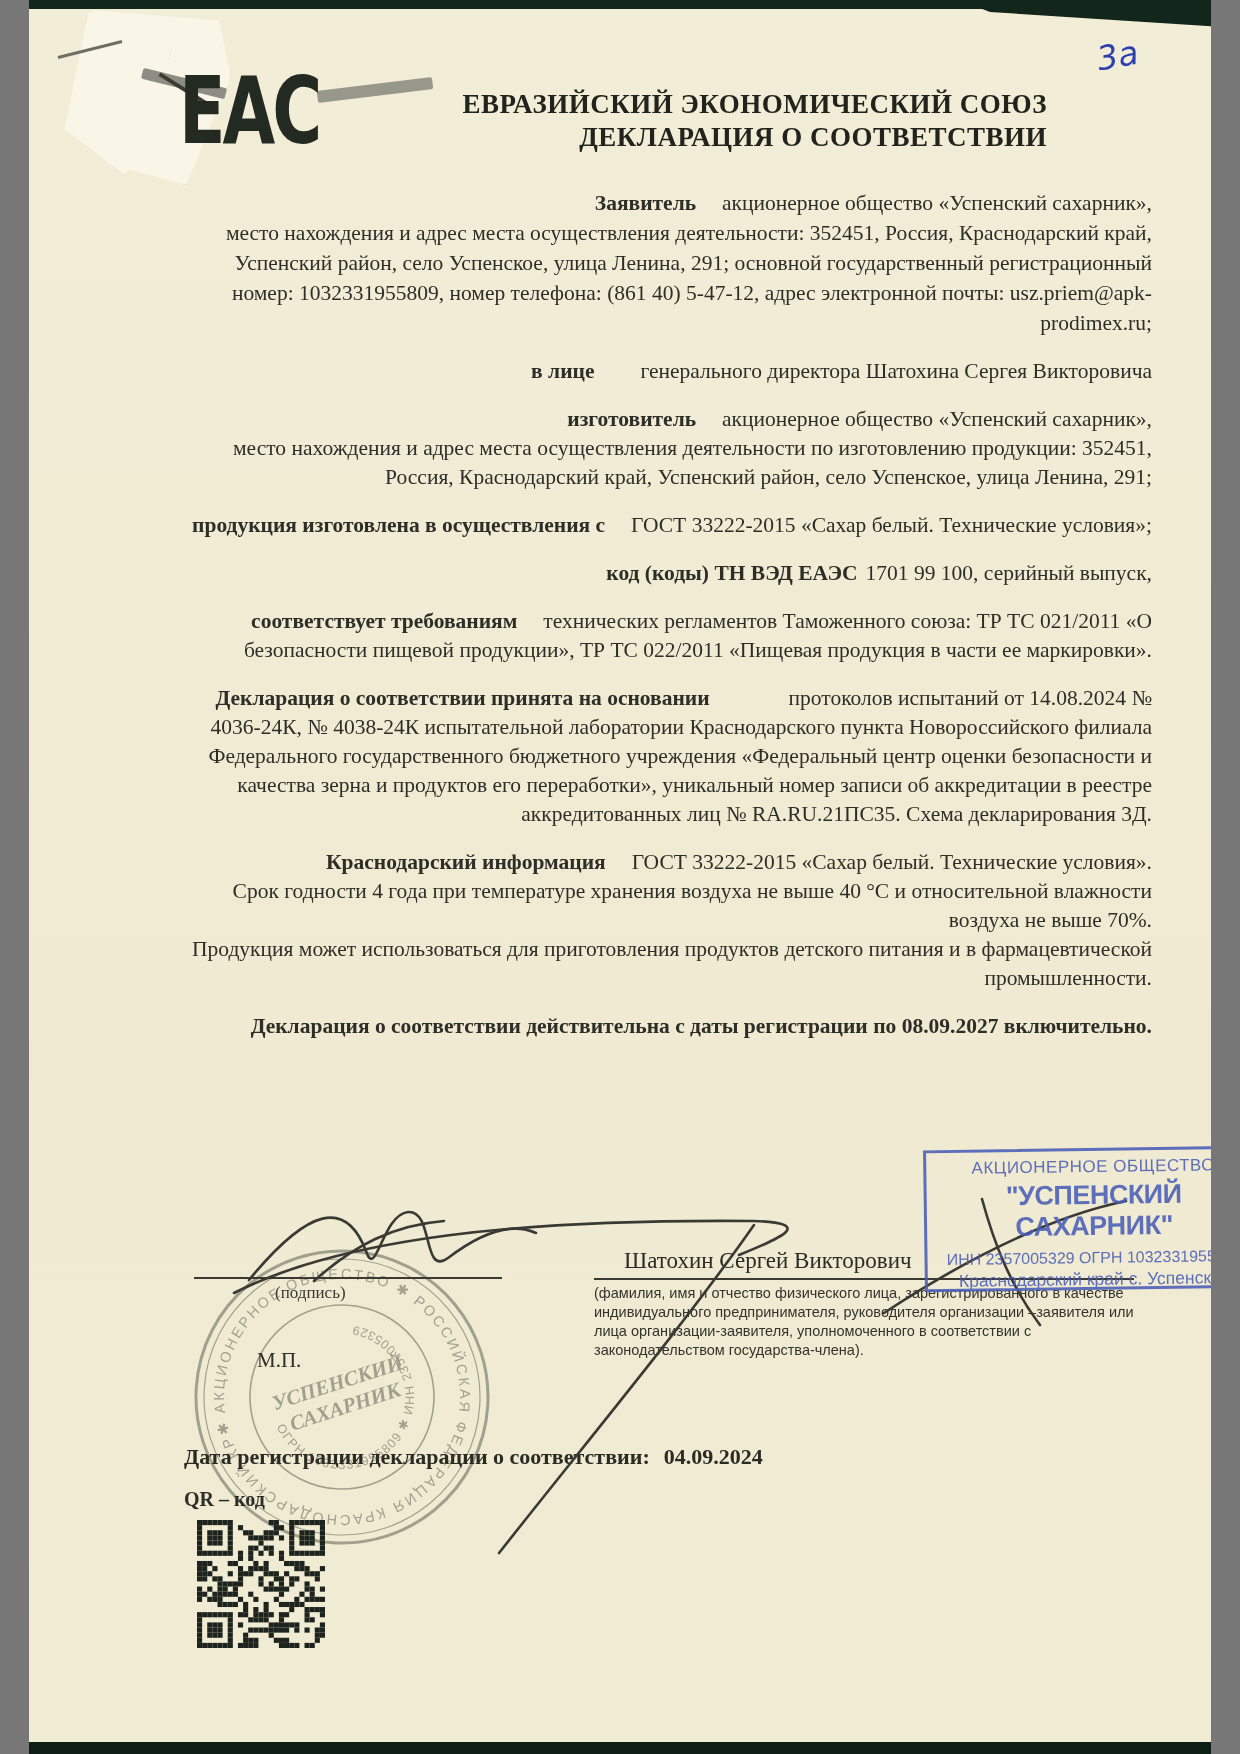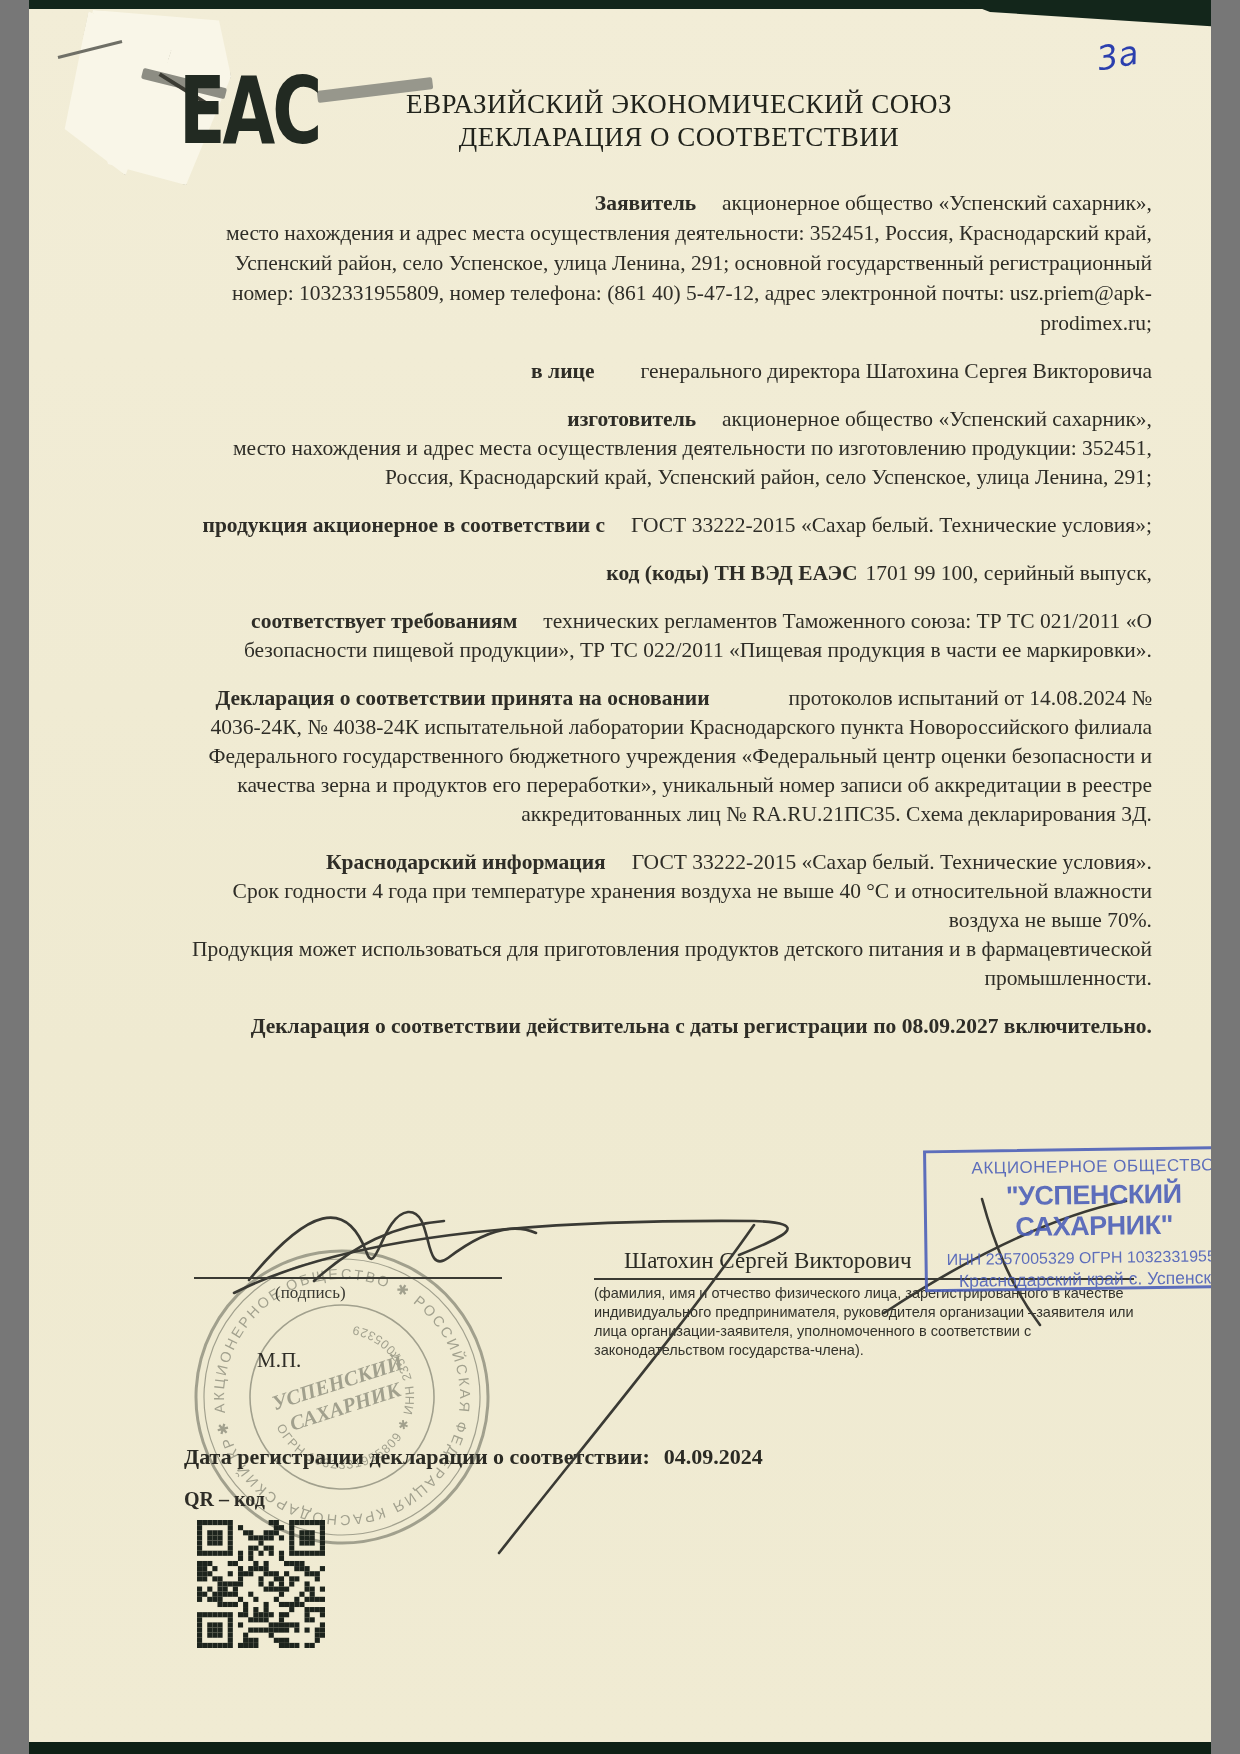--- a/index.html
+++ b/index.html
@@ -18,22 +18,22 @@
   .tape{position:absolute;background:#8d8d83;border-radius:2px;}
   .tape1{left:112px;top:78px;width:86px;height:11px;transform:rotate(14deg);}
   .tape2{left:288px;top:84px;width:116px;height:12px;transform:rotate(-7deg);background:#97978c;}
   .pencil{position:absolute;left:28px;top:48px;width:66px;height:3px;background:#6f6f66;transform:rotate(-14deg);}
   .scratch{position:absolute;left:126px;top:88px;width:60px;height:4px;background:#3c3c34;transform:rotate(32deg);}
   
   .eac{position:absolute;left:150px;top:62px;font-family:"DejaVu Sans",sans-serif;font-weight:700;
        font-size:92px;line-height:100px;letter-spacing:-4px;color:#222a22;
        transform:scaleX(.74);transform-origin:left top;}
   
-  .titles{position:absolute;left:290px;top:88px;width:720px;text-align:center;
-          font-weight:400;color:#21231c;}
+  .titles{position:absolute;left:298px;top:88px;width:720px;text-align:right;
+          font-weight:700;color:#21231c;}
   .titles .t1{font-size:27px;line-height:33px;letter-spacing:.5px;}
   .titles .t2{font-size:27px;line-height:33px;letter-spacing:.5px;}
   
   .pagemark{position:absolute;left:1068px;top:36px;font-family:"DejaVu Sans",sans-serif;
             font-style:italic;font-size:33px;color:#2b3fae;transform:rotate(-10deg);}
   
   .content{position:absolute;left:155px;top:188px;width:968px;font-size:21.5px;line-height:29px;z-index:2;text-align:right;}
   .content p{margin:0 0 19px 0;}
   .content p.p1{line-height:30px;}
   .lbl{font-weight:700;margin-right:26px;}
@@ -98,21 +98,21 @@
     <p class="p1">
       <span class="lbl">Заявитель</span><span>акционерное общество «Успенский сахарник»,</span><span class="blk">место нахождения и адрес места осуществления деятельности: 352451, Россия, Краснодарский край, Успенский район, село Успенское, улица Ленина, 291; основной государственный регистрационный номер: 1032331955809, номер телефона: (861 40) 5-47-12, адрес электронной почты: usz.priem@apk-prodimex.ru;</span>
     </p>
     <p>
       <span class="lbl g45">в лице</span><span>генерального директора Шатохина Сергея Викторовича</span>
     </p>
     <p>
       <span class="lbl">изготовитель</span><span>акционерное общество «Успенский сахарник»,</span><span class="blk">место нахождения и адрес места осуществления деятельности по изготовлению продукции: 352451, Россия, Краснодарский край, Успенский район, село Успенское, улица Ленина, 291;</span>
     </p>
     <p>
-      <span class="lbl">продукция акционерное в соответствии с</span><span>ГОСТ 33222-2015 «Сахар белый. Технические условия»;</span>
+      <span class="lbl">продукция изготовлена в осуществления с</span><span>ГОСТ 33222-2015 «Сахар белый. Технические условия»;</span>
     </p>
     <p>
       <span class="lbl g8">код (коды) ТН ВЭД ЕАЭС</span><span>1701 99 100, серийный выпуск,</span>
     </p>
     <p>
       <span class="lbl">соответствует требованиям</span><span>технических регламентов Таможенного союза: ТР ТС 021/2011 «О безопасности пищевой продукции», ТР ТС 022/2011 «Пищевая продукция в части ее маркировки».</span>
     </p>
     <p>
       <span class="lbl g50">Декларация о соответствии принята на основании</span><span>протоколов испытаний от 14.08.2024 № 4036-24К, № 4038-24К испытательной лаборатории Краснодарского пункта Новороссийского филиала Федерального государственного бюджетного учреждения «Федеральный центр оценки безопасности и качества зерна и продуктов его переработки», уникальный номер записи об аккредитации в реестре аккредитованных лиц № RA.RU.21ПС35. Схема декларирования 3Д.</span>
     </p>

